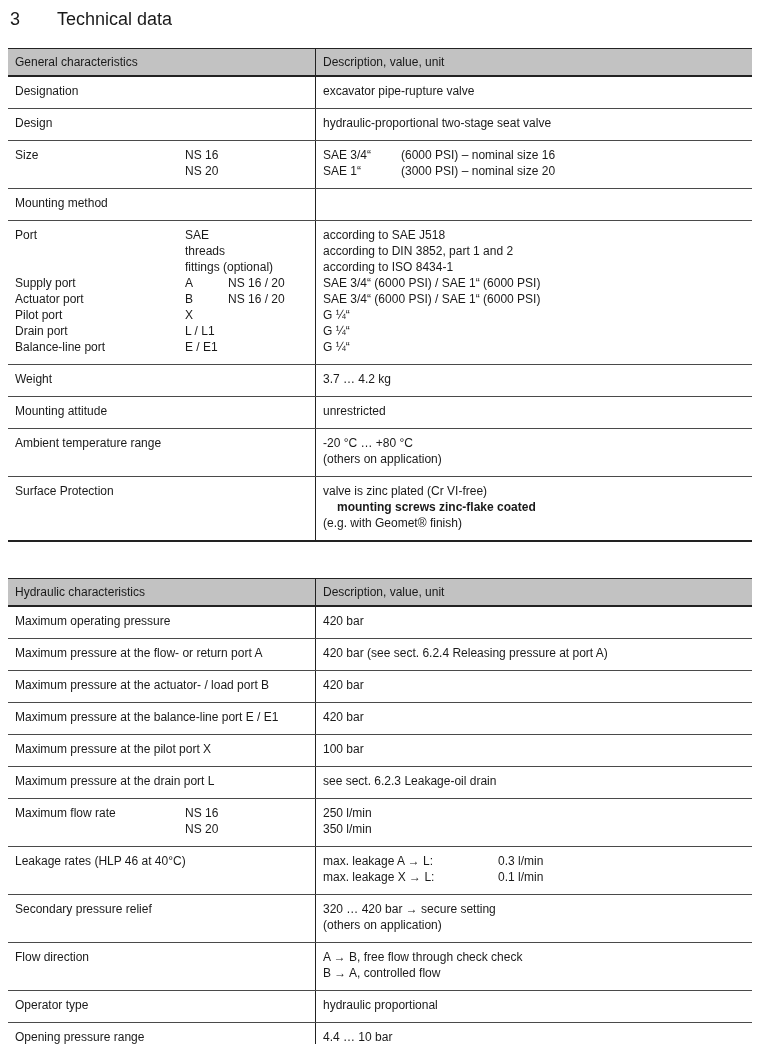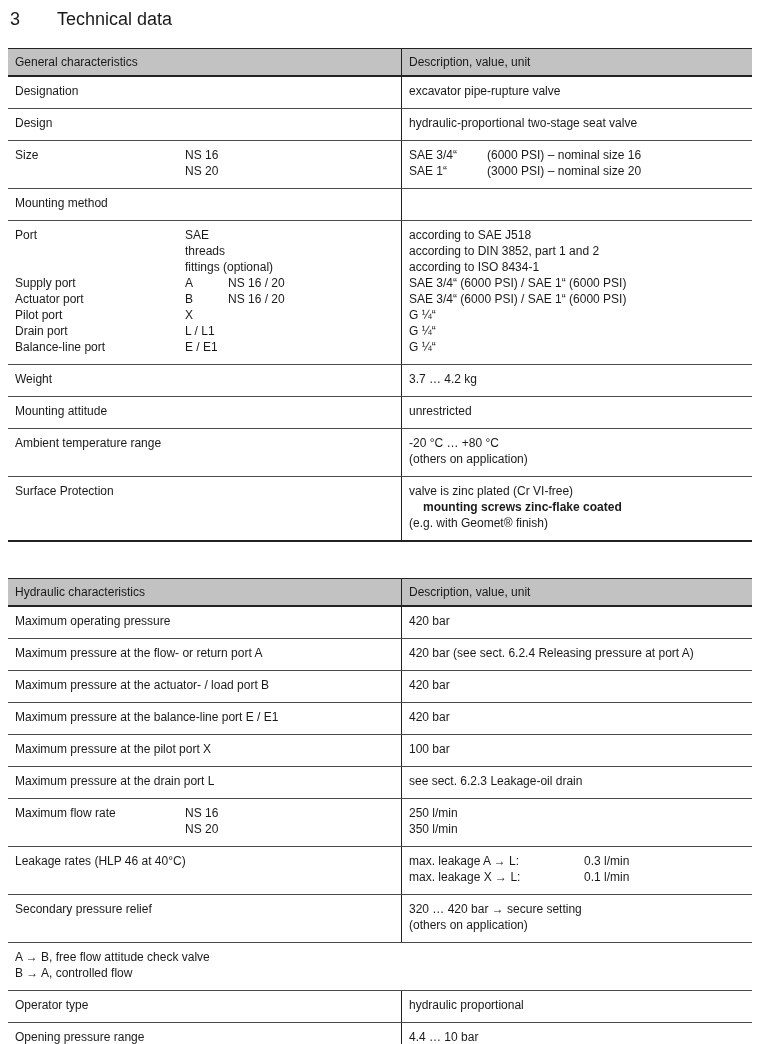--- a/index.html
+++ b/index.html
@@ -10,21 +10,21 @@
   .title .num{display:inline-block;width:47px;}
   .dtable{width:744px;}
   .t2{margin-top:36px;}
   .thead{display:flex;background:var(--header-bg,#c2c2c2);
          border-top:1px solid var(--border-dark,#222);
          border-bottom:2px solid var(--border-dark,#222);}
   .thead .cell{padding:6px 7px 5px 7px;line-height:15px;}
   .row{display:flex;border-bottom:1px solid var(--border-light,#4a4a4a);}
   .row:last-child{border-bottom:2px solid var(--border-dark,#222);}
   .cell{box-sizing:border-box;font-size:12px;}
-  .cell.left{width:394px;flex:none;border-right:1px solid var(--border-dark,#222);}
+  .cell.left{width:308px;flex:none;border-right:1px solid var(--border-dark,#222);}
   .cell.right{flex:1;min-width:0;}
   .tbody .cell{padding:7px 7px 8px 7px;}
   .line{position:relative;height:16px;}
   .line span{position:absolute;top:0;left:0;white-space:nowrap;line-height:15px;}
 </style>
 </head>
 <body>
 
 <div class="page">
 
@@ -333,23 +333,28 @@
           <div class="cell right">
             <div class="line">
               <span style="left: 0px;">320 … 420 bar → secure setting</span>
             </div>
             <div class="line">
               <span style="left: 0px;">(others on application)</span>
             </div>
           </div>
         </div>
         <div class="row">
-          <div class="cell right">
-            <div class="line">
-              <span style="left: 0px;">A → B, free flow attitude check valve</span>
+          <div class="cell left">
+            <div class="line">
+              <span style="left: 0px;">Flow direction</span>
+            </div>
+          </div>
+          <div class="cell right">
+            <div class="line">
+              <span style="left: 0px;">A → B, free flow through check check</span>
             </div>
             <div class="line">
               <span style="left: 0px;">B → A, controlled flow</span>
             </div>
           </div>
         </div>
         <div class="row">
           <div class="cell left">
             <div class="line">
               <span style="left: 0px;">Operator type</span>

